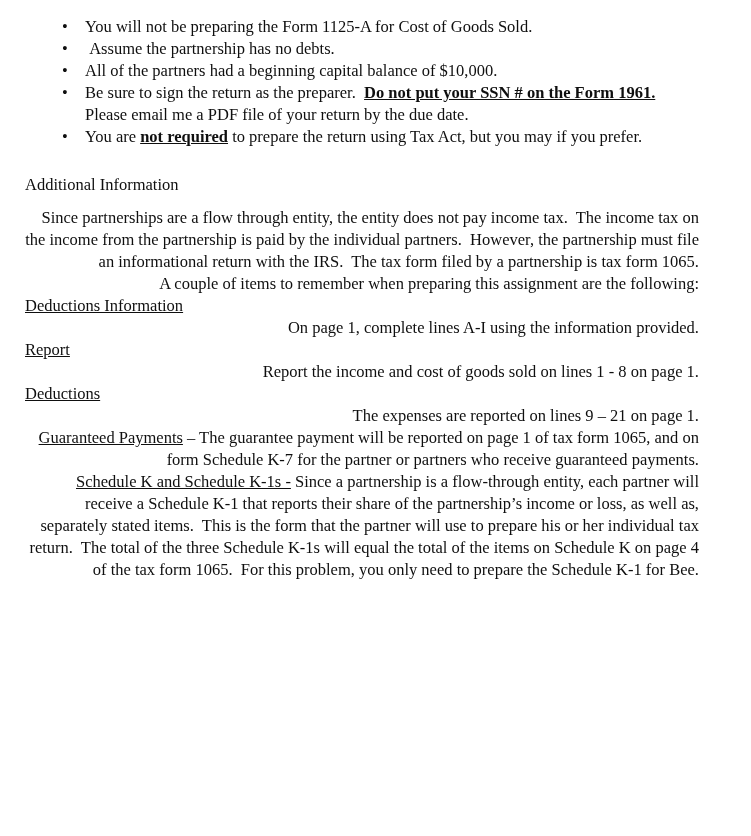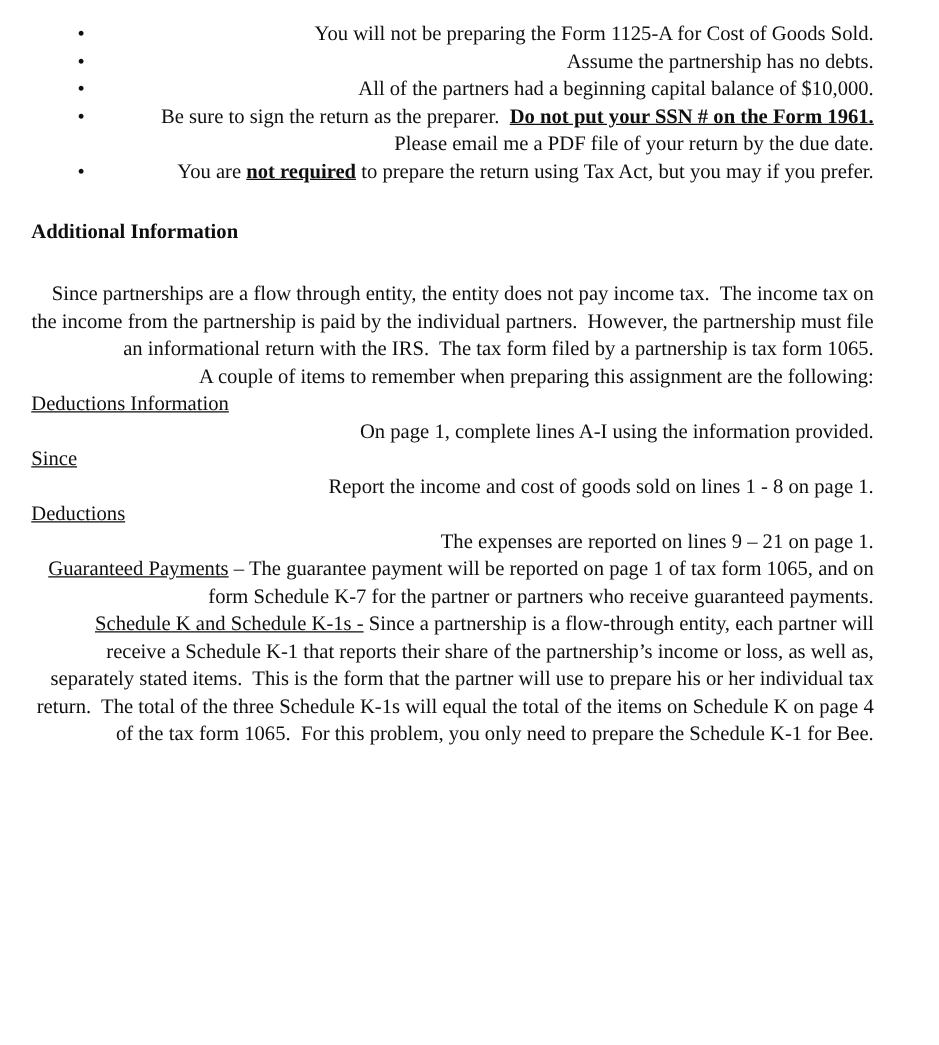--- a/index.html
+++ b/index.html
@@ -25,32 +25,31 @@
     display: flex;
     align-items: flex-start;
   }
   .marker {
     flex: 0 0 23px;
     width: 23px;
   }
   .btext {
     flex: 1;
     white-space: pre-wrap;
-    text-align: right;
   }
   .para {
     margin: 0;
     white-space: pre-wrap;
     text-align: right;
   }
   .gap { }
   .doc-heading {
-    font-weight: bold;
+    font-weight: normal;
     margin-top: 26px;
-    margin-bottom: 28px;
+    margin-bottom: 11px;
   }
   .bu {
     font-weight: bold;
     text-decoration: underline;
   }
   .ul {
     text-decoration: underline;
   }
   .sec-head {
     text-decoration: underline;
@@ -95,21 +94,21 @@
   <p class="para">Since partnerships are a flow through entity, the entity does not pay income tax.  The income tax on the income from the partnership is paid by the individual partners.  However, the partnership must file an informational return with the IRS.  The tax form filed by a partnership is tax form 1065.</p>
 
   <p class="para gap">A couple of items to remember when preparing this assignment are the following:</p>
 
   <div class="section gap">
     <div class="sec-head">Deductions Information</div>
     <p class="para">On page 1, complete lines A-I using the information provided.</p>
   </div>
 
   <div class="section gap">
-    <div class="sec-head">Since</div>
+    <div class="sec-head">Report</div>
     <p class="para">Report the income and cost of goods sold on lines 1 - 8 on page 1.</p>
   </div>
 
   <div class="section gap">
     <div class="sec-head">Deductions</div>
     <p class="para">The expenses are reported on lines 9 – 21 on page 1.</p>
   </div>
 
   <p class="para gap"><span class="ul">Guaranteed Payments</span><span> – The guarantee payment will be reported on page 1 of tax form 1065, and on form Schedule K-7 for the partner or partners who receive guaranteed payments.</span></p>
 

